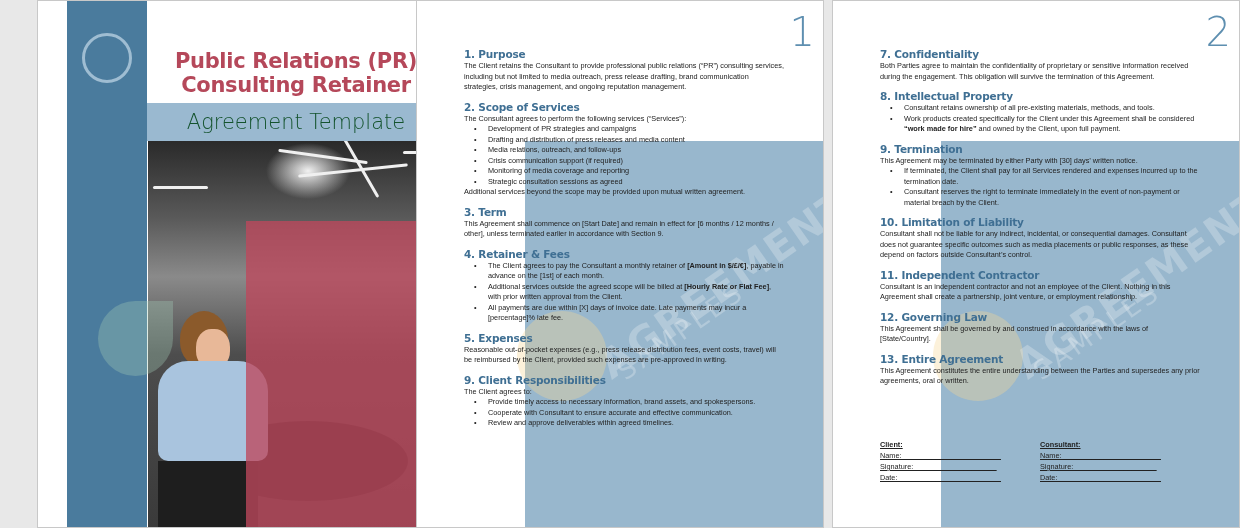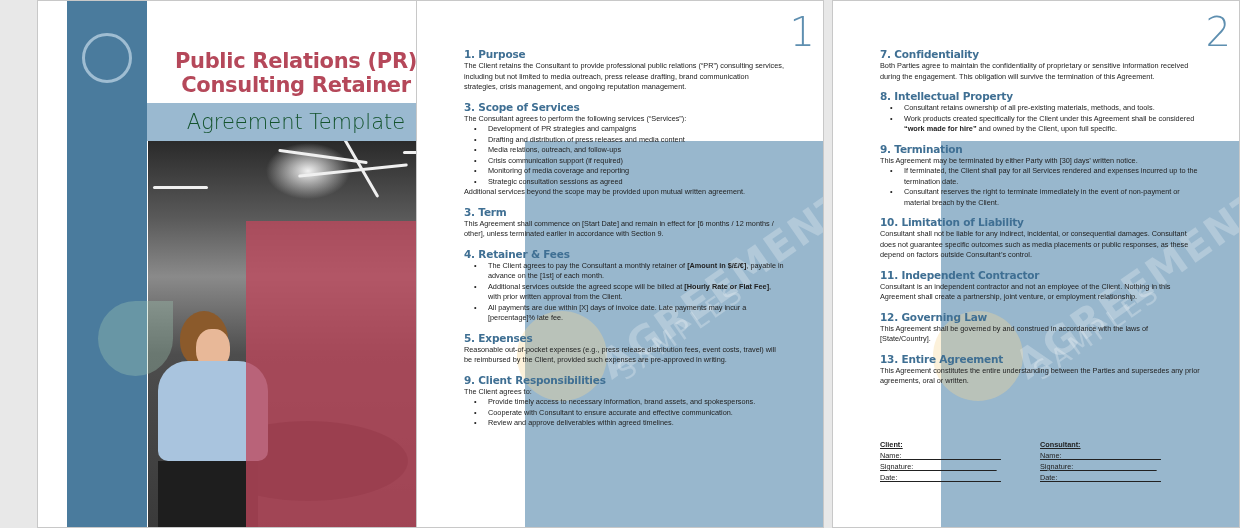--- a/index.html
+++ b/index.html
@@ -87,21 +87,21 @@
     <div class="wm-text1">AGREEMENT</div>
     <div class="wm-text2">SAMPLES</div>
   </div>
   <div class="page-num">1</div>
   <div class="content">
     <div class="sec">
       <h2>1. Purpose</h2>
       <p>The Client retains the Consultant to provide professional public relations (“PR”) consulting services, including but not limited to media outreach, press release drafting, brand communication strategies, crisis management, and ongoing reputation management.</p>
     </div>
     <div class="sec">
-      <h2>3. Scope of Services</h2>
+      <h2>2. Scope of Services</h2>
       <p>The Consultant agrees to perform the following services (“Services”):</p>
       <ul>
         <li>Development of PR strategies and campaigns</li>
         <li>Drafting and distribution of press releases and media content</li>
         <li>Media relations, outreach, and follow-ups</li>
         <li>Crisis communication support (if required)</li>
         <li>Monitoring of media coverage and reporting</li>
         <li>Strategic consultation sessions as agreed</li>
       </ul>
       <p>Additional services beyond the scope may be provided upon mutual written agreement.</p>
@@ -144,21 +144,21 @@
   <div class="page-num">2</div>
   <div class="content">
     <div class="sec">
       <h2>7. Confidentiality</h2>
       <p>Both Parties agree to maintain the confidentiality of proprietary or sensitive information received during the engagement. This obligation will survive the termination of this Agreement.</p>
     </div>
     <div class="sec">
       <h2>8. Intellectual Property</h2>
       <ul>
         <li><span>Consultant retains ownership of all pre-existing materials, methods, and tools.</span><b></b><span></span></li>
-        <li><span>Work products created specifically for the Client under this Agreement shall be considered </span><b>“work made for hire”</b><span> and owned by the Client, upon full specific.</span></li>
+        <li><span>Work products created specifically for the Client under this Agreement shall be considered </span><b>“work made for hire”</b><span> and owned by the Client, upon full payment.</span></li>
       </ul>
     </div>
     <div class="sec">
       <h2>9. Termination</h2>
       <p>This Agreement may be terminated by either Party with [30] days’ written notice.</p>
       <ul>
         <li>If terminated, the Client shall pay for all Services rendered and expenses incurred up to the termination date.</li>
         <li>Consultant reserves the right to terminate immediately in the event of non-payment or material breach by the Client.</li>
       </ul>
     </div>

